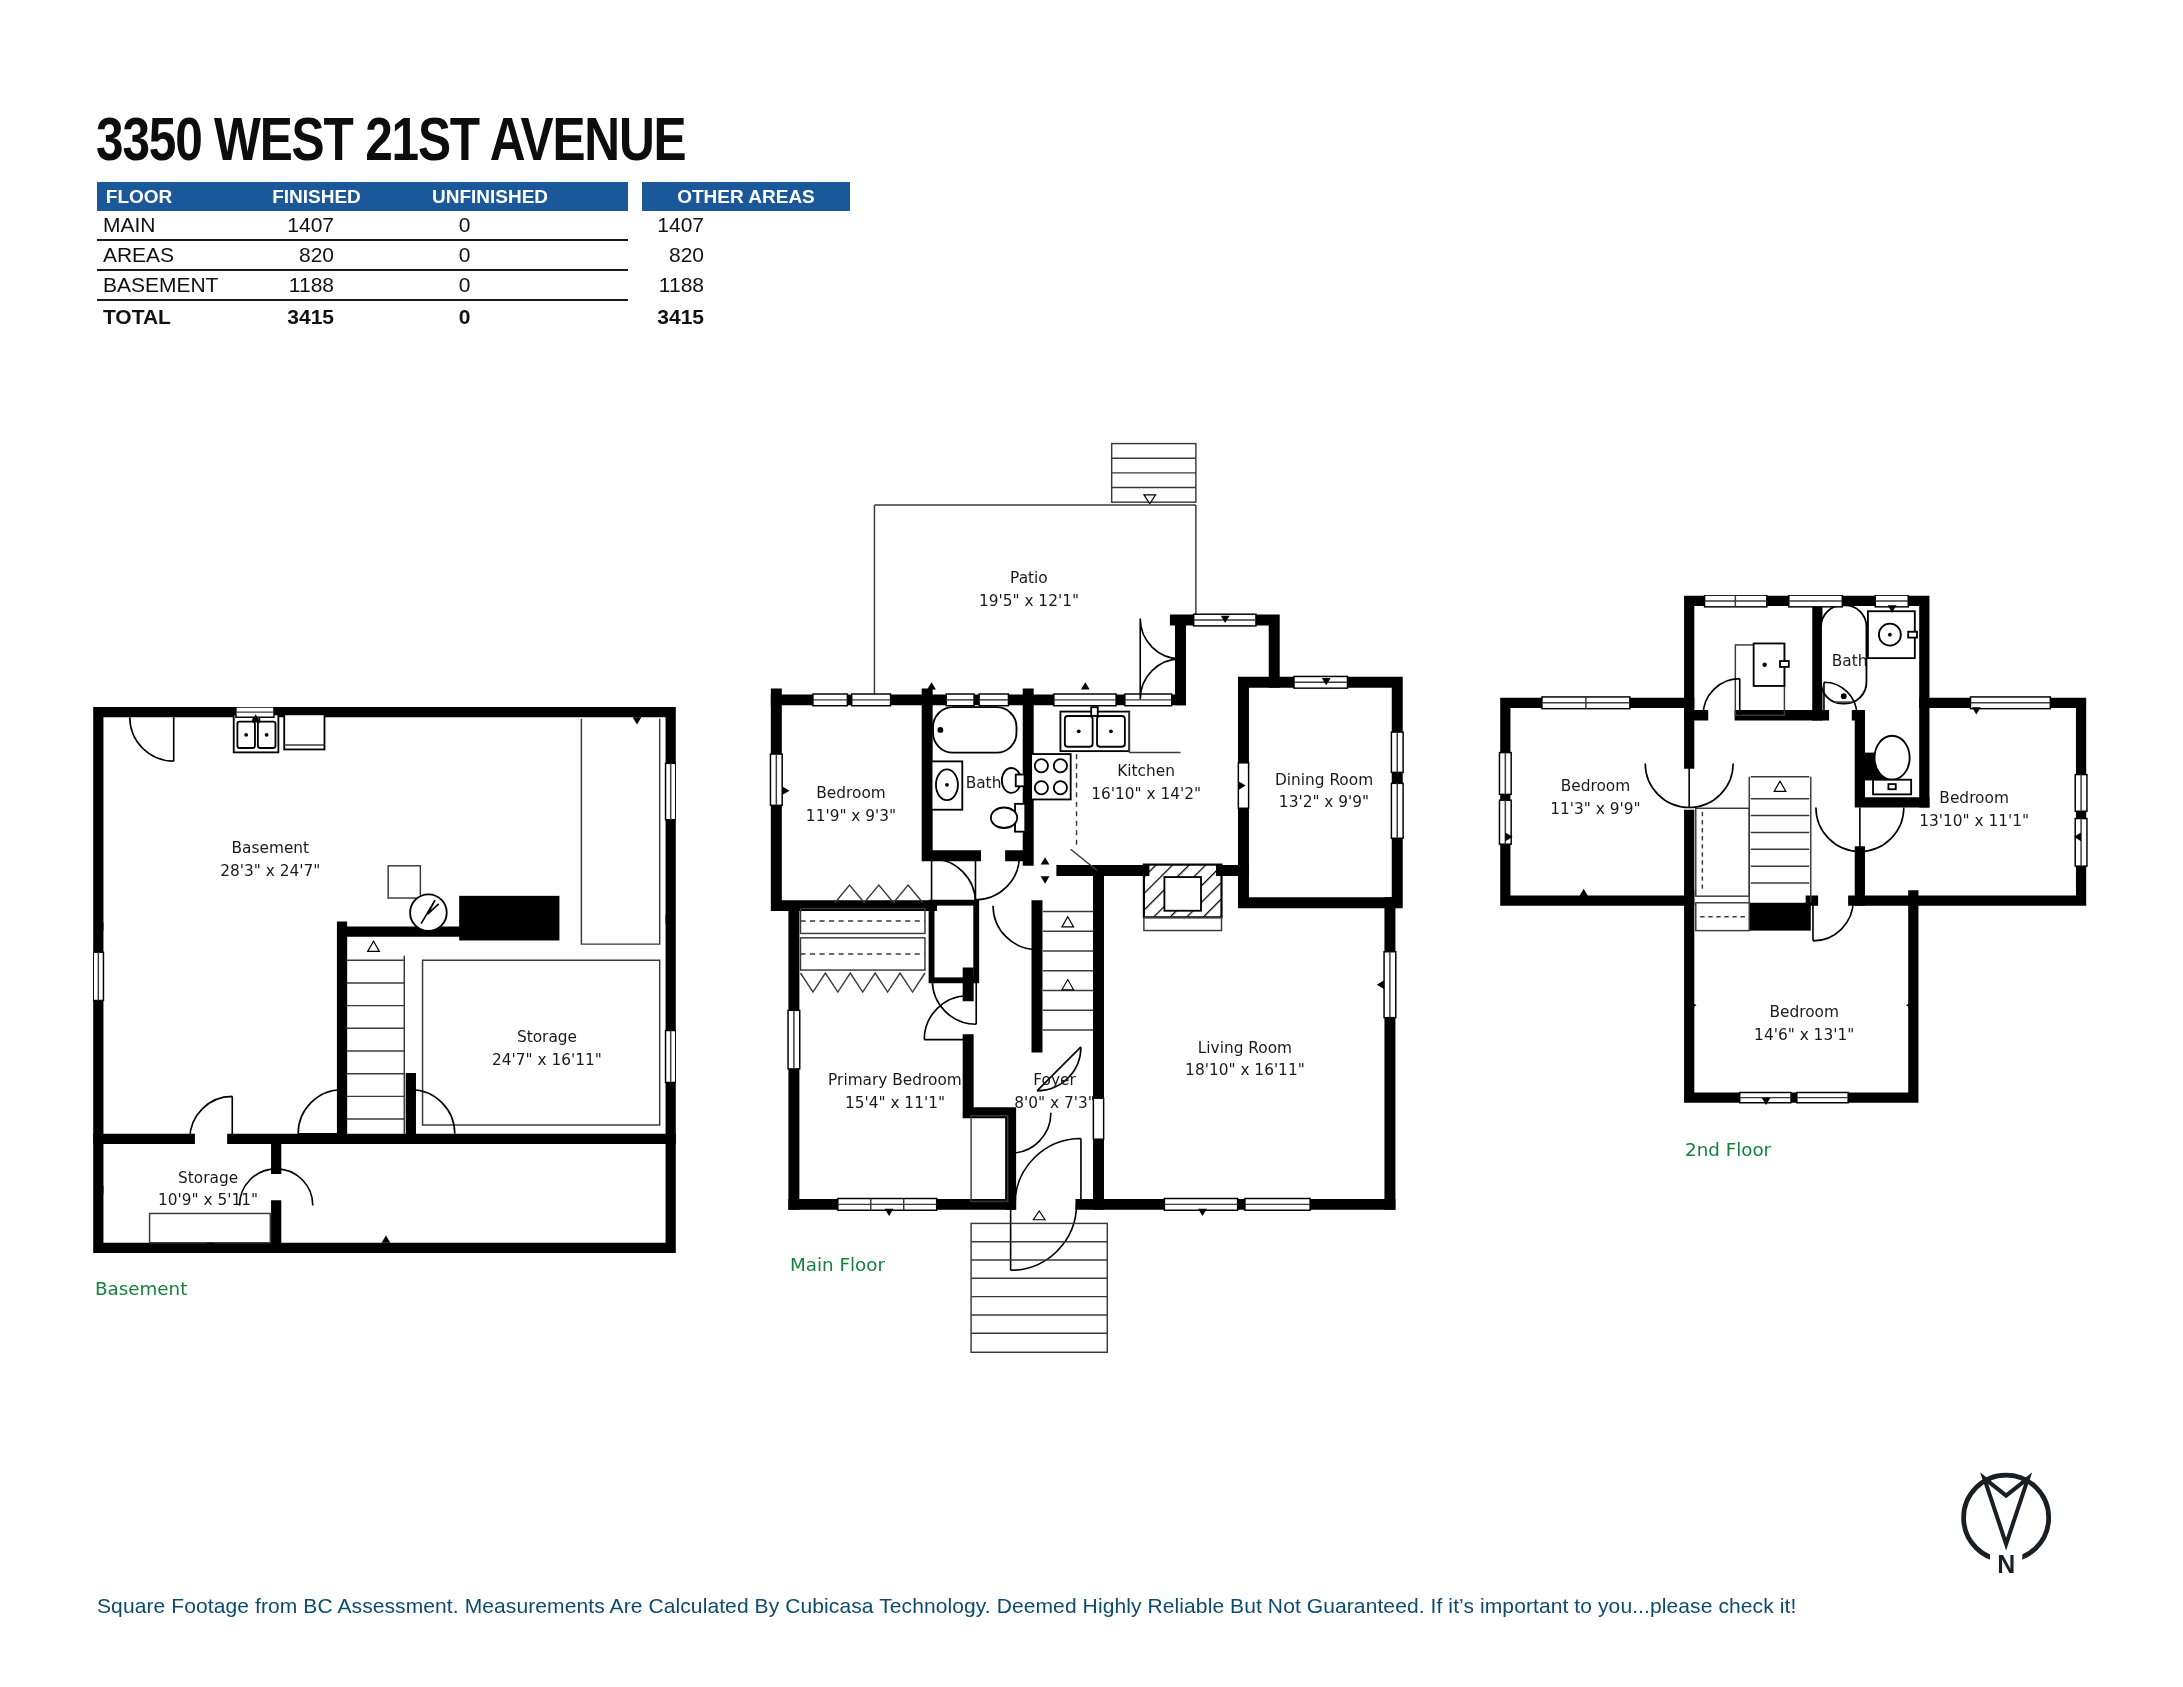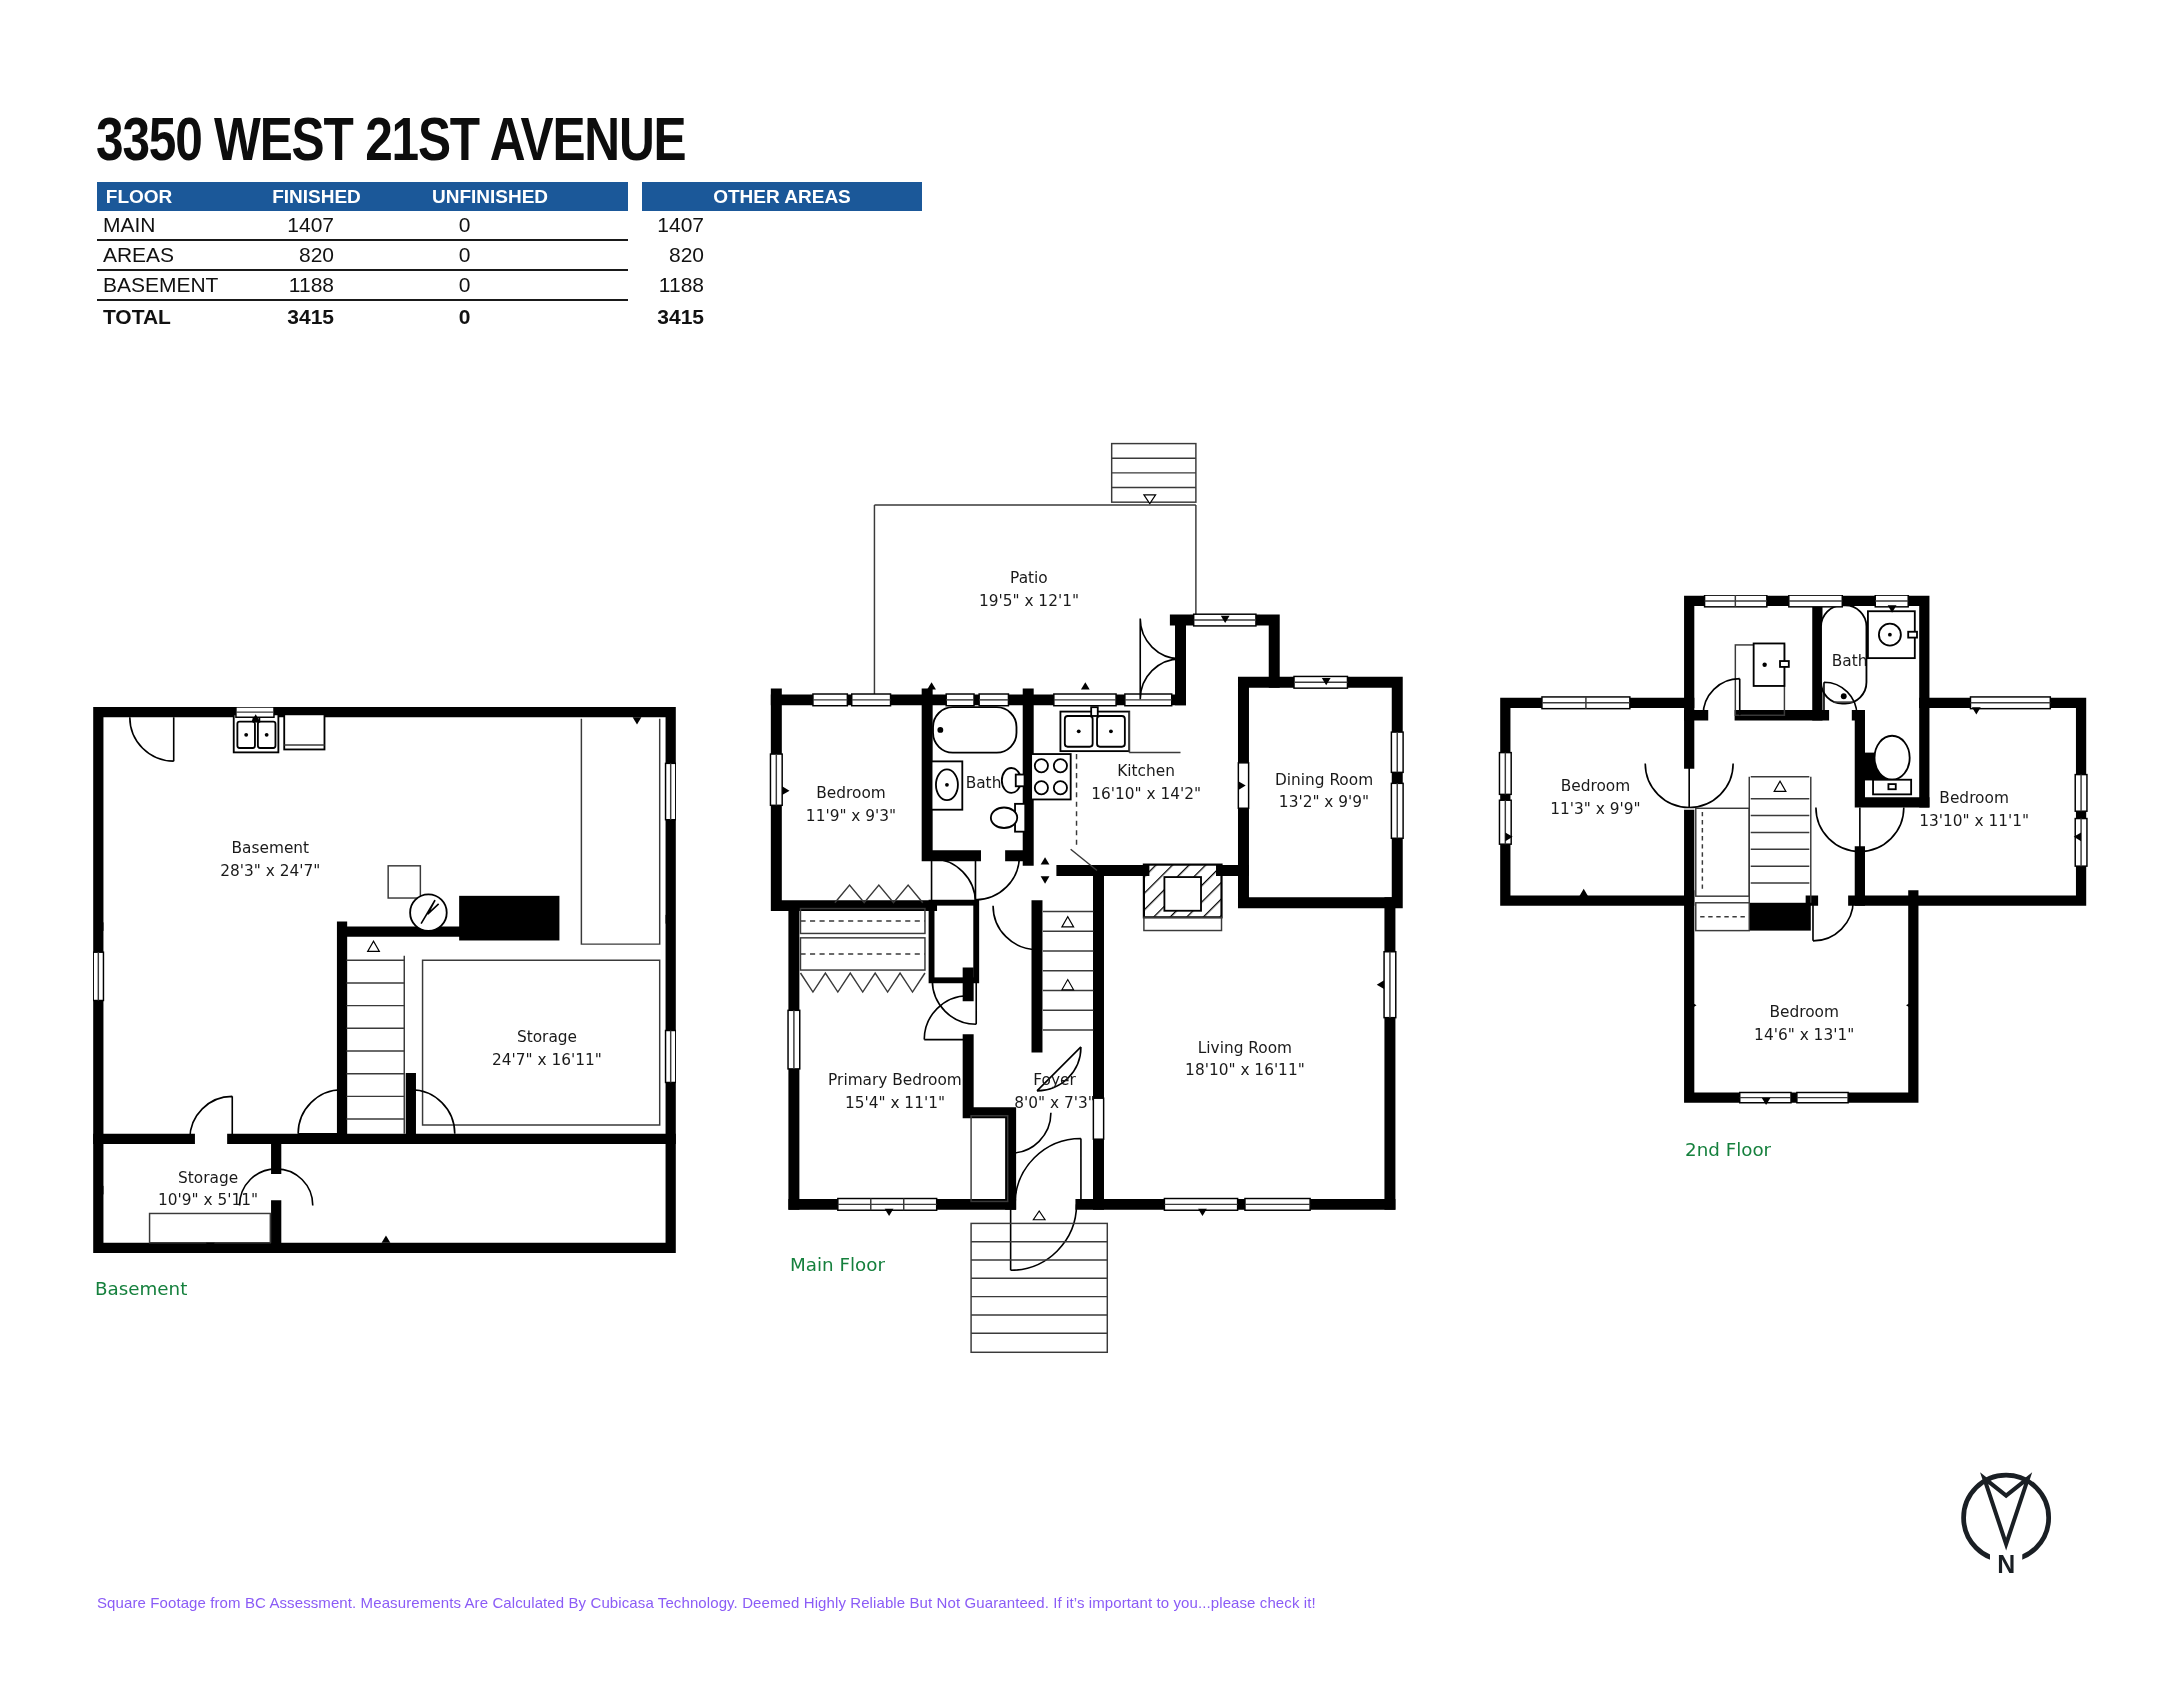--- a/index.html
+++ b/index.html
@@ -12,34 +12,34 @@
   #area-table{left:97px;top:182px;width:531px;}
   .tbl-head,.tbl-row{display:grid;grid-template-columns:123px 111px 154px 143px;align-items:center;gap:41px;}
   .tbl-head{background:var(--blue);height:29px;color:#fff;font-weight:bold;font-size:19px;}
   .tbl-head .c1{padding-left:8.8px;} .tbl-head .c2,.tbl-head .c3,.tbl-head .c4{text-align:center;}
   .tbl-row{height:28px;font-size:21px;border-bottom:2.2px solid #1a1a1a;}
   .tbl-row .c1{padding-left:5.9px;}
   .tbl-row .c2{text-align:right;padding-right:38px;}
   .tbl-row .c3{text-align:center;padding-right:51px;}
   .tbl-row .c4{text-align:right;padding-right:47px;}
   .tbl-row.total{font-weight:bold;border-bottom:none;height:31px;}
-  #other-areas{left:642px;top:182px;width:280px;height:29px;background:var(--blue);
+  #other-areas{left:642px;top:182px;width:208px;height:29px;background:var(--blue);
     color:#fff;font-weight:bold;font-size:19px;display:flex;align-items:center;justify-content:center;}
   
   .floor-label{font-family:"DejaVu Sans",sans-serif;font-size:18.3px;color:#15803d;}
   
   svg text{font-family:"DejaVu Sans",sans-serif;font-size:21px;fill:#1a1a1a;text-anchor:middle;}
   .wall{stroke:#000;fill:none;stroke-linecap:square;}
   .thin{stroke:#3a3a3a;stroke-width:2;fill:none;}
   .fix{stroke:#000;stroke-width:2.5;fill:#fff;}
   .door{stroke:#000;stroke-width:2.2;fill:none;}
   .win{fill:#fff;stroke:#000;stroke-width:2;}
   .tick{fill:#000;stroke:none;}
   .otri{fill:#fff;stroke:#000;stroke-width:1.6;}
-  #footer{left:97px;top:1594px;font-size:15px;font-weight:400;letter-spacing:0.1px;color:#8b5cf6;
+  #footer{left:97px;top:1594px;font-size:21px;font-weight:400;letter-spacing:0.1px;color:#0c4a6e;
     font-family:"Liberation Sans",sans-serif;white-space:nowrap;}
   :root{--blue:#1b5899;}
 </style>
 </head>
 <body>
 
 <div class="abs" id="title">3350 WEST 21ST AVENUE</div>
 
 <div class="abs" id="area-table">
   <div class="tbl-head">

